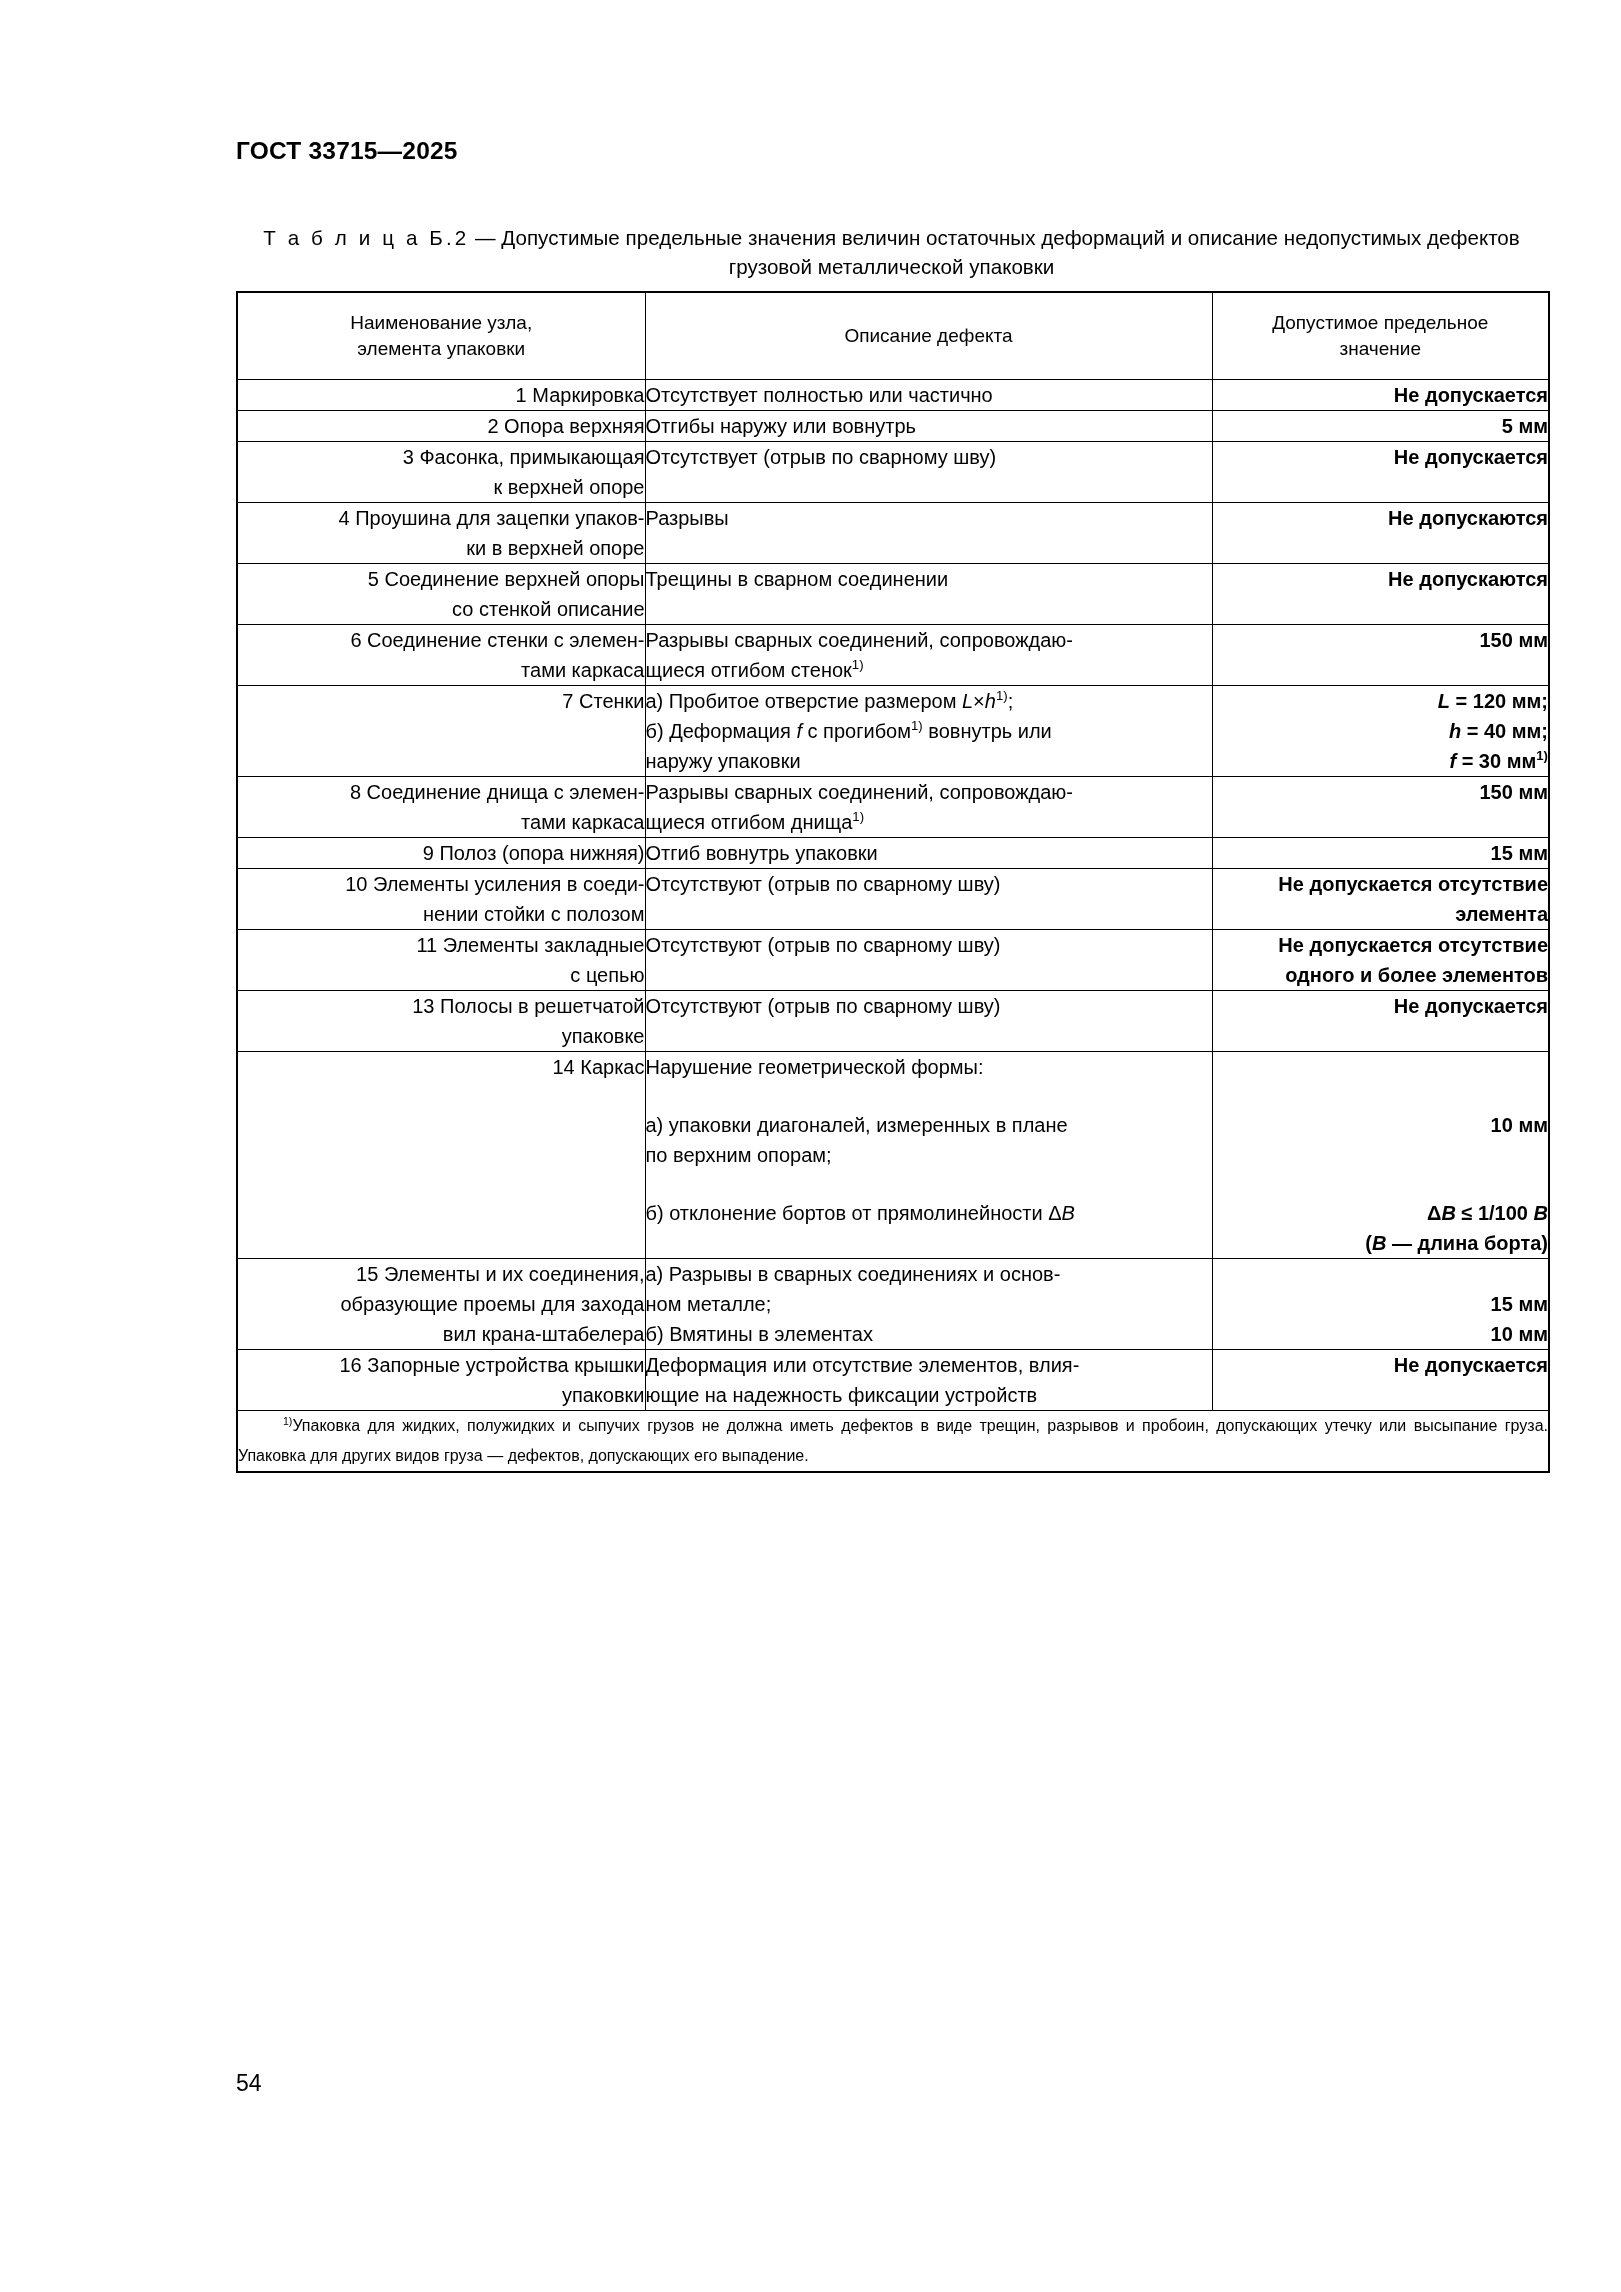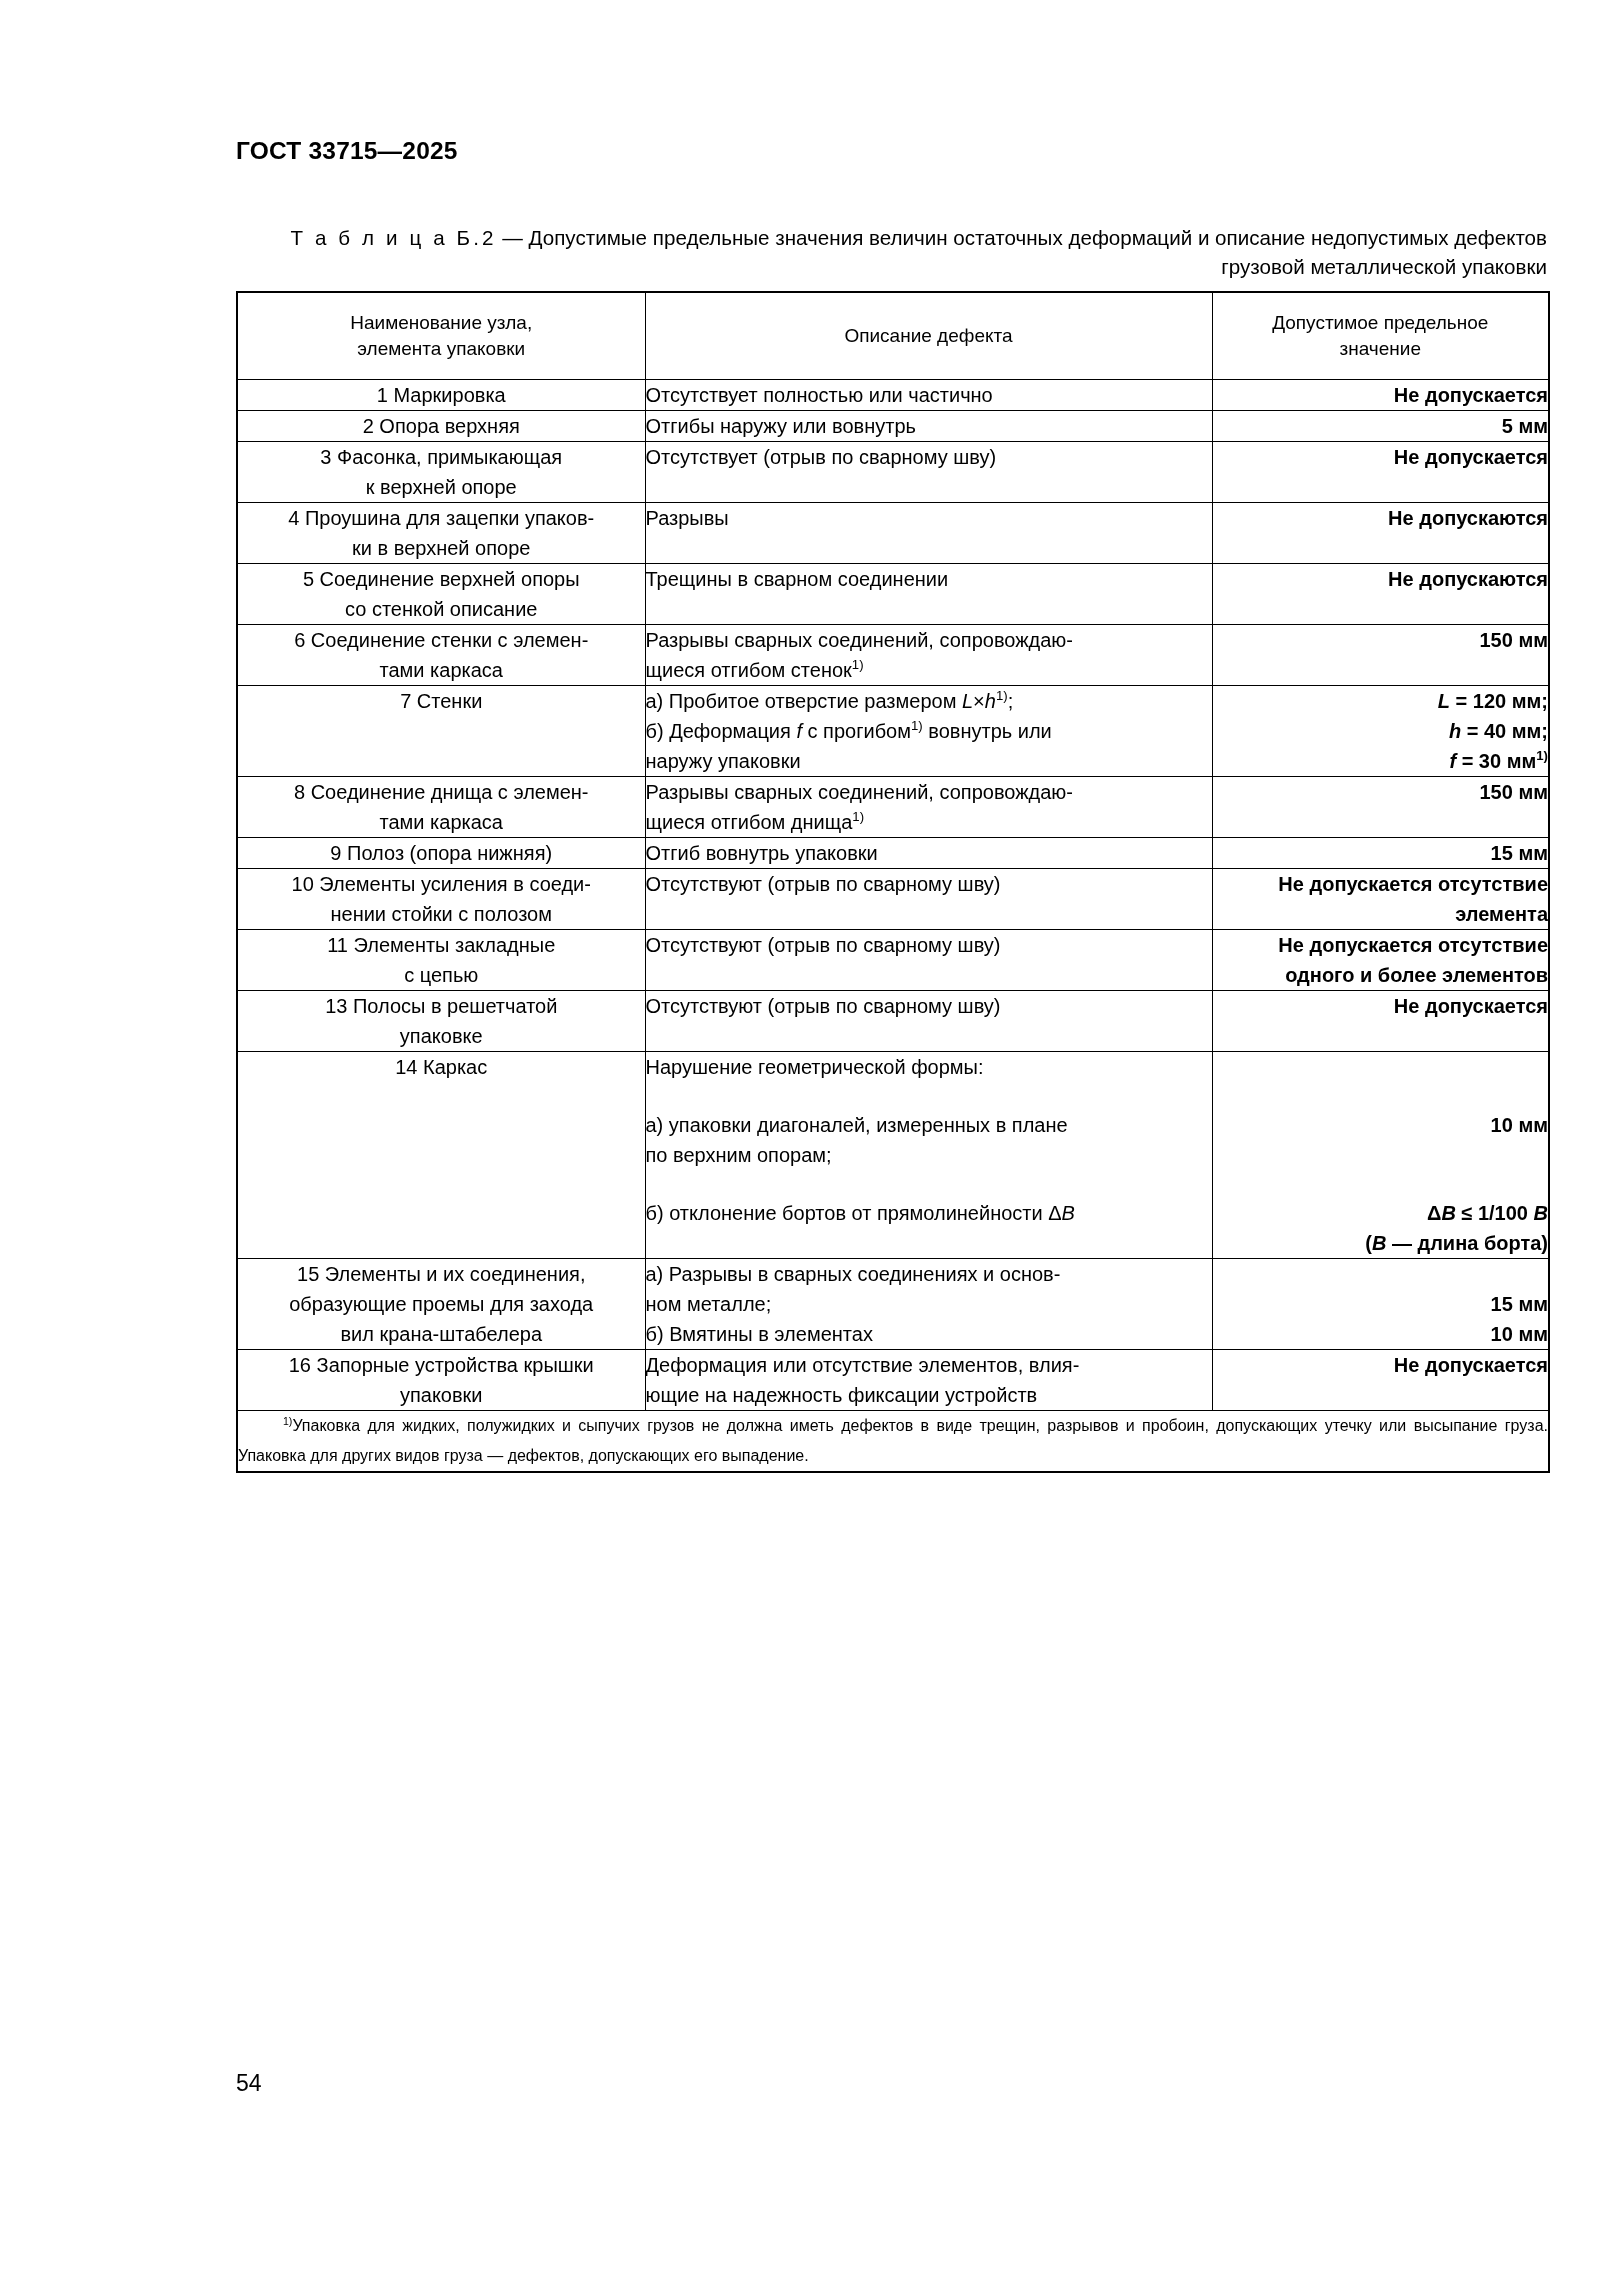--- a/index.html
+++ b/index.html
@@ -35,21 +35,21 @@
   }
 
   
   .table-caption {
     position: absolute;
     left: 192px;
     top: 223px;
     width: 1311px;
     font-size: 20.6px;
     line-height: 29px;
-    text-align: right;
+    text-align: center;
   }
   .caption-label {
     letter-spacing: 3.1px;
   }
 
   
   .defects-table {
     position: absolute;
     left: 192px;
     top: 291px;
@@ -76,21 +76,21 @@
     padding: 16.7px 9.8px 16.7px 9.8px;
     vertical-align: middle;
   }
   .outer-frame {
     border: 2.5px solid #000000;
   }
 
   .cell-name {
     padding: 13.7px 11.8px 13.7px 15.7px;
     line-height: 30px;
-    text-align: center;
+    text-align: right;
   }
   .cell-desc {
     padding: 13.7px 13.7px 13.7px 15.7px;
     line-height: 30px;
     text-align: left;
   }
   .cell-value {
     padding: 13.7px 9.8px 13.7px 9.8px;
     line-height: 30px;
     text-align: right;

